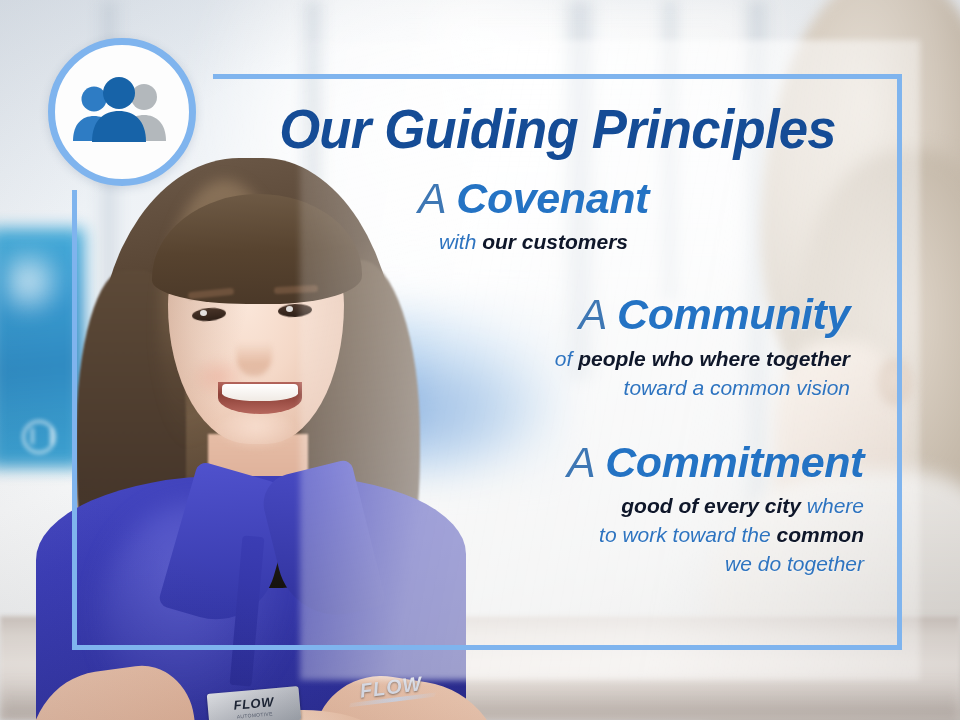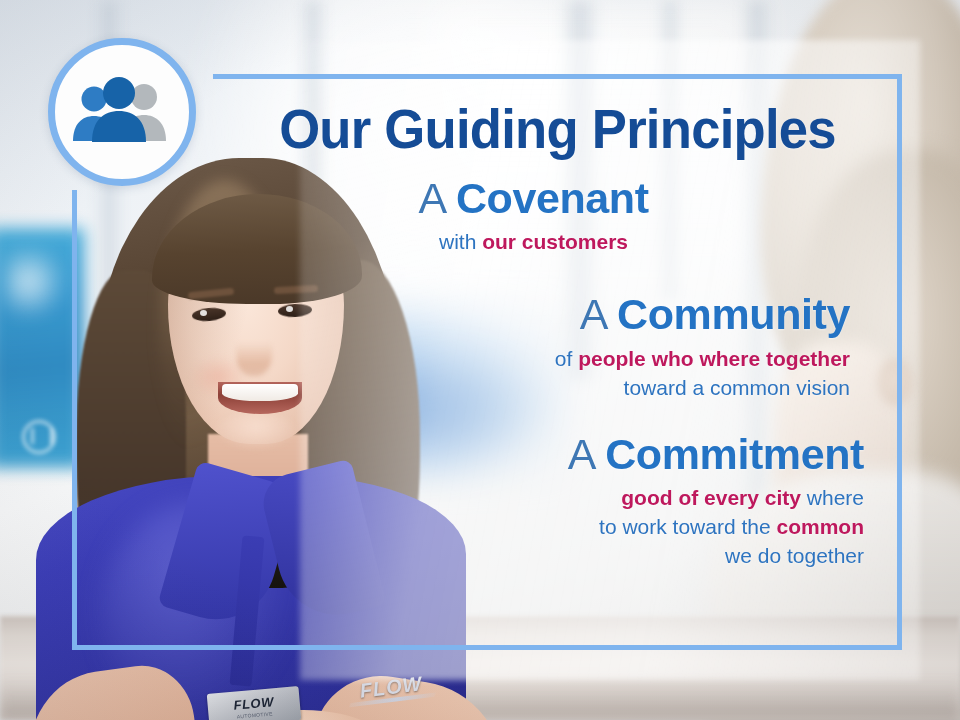--- a/index.html
+++ b/index.html
@@ -365,38 +365,39 @@
     border:7px solid #7fb4ee;
     box-shadow:0 2px 10px rgba(60,90,130,.18);
     display:flex; align-items:center; justify-content:center;
   }
   .badge-circle svg { display:block; }
 
   
   .content {
     position:absolute; left:213px; top:74px; width:689px; height:588px;
     padding:18px 30px 0 30px;
+    font-style:italic;
   }
 
   .title {
     text-align:center;
     font-weight:bold;
     font-size:56px;
     line-height:1.02;
     letter-spacing:-0.8px;
     color:#154C96;
     margin-top:8px;
     text-shadow:0 1px 2px rgba(255,255,255,.55);
     transform:scaleX(.94);
   }
 
   .principle { margin-top:10px; text-align:right; }
   .principle.p1 { margin-top:18px; text-align:center; padding-right:48px; }
   .principle.p2 { margin-top:34px; padding-right:22px; }
-  .principle.p3 { margin-top:28px; padding-right:8px;text-align:right; }
+  .principle.p3 { margin-top:36px; padding-right:8px;text-align:right; }
 
   .p-head {
     font-size:43px;
     line-height:1.1;
     letter-spacing:-0.4px;
     white-space:nowrap;
     text-shadow:0 1px 2px rgba(255,255,255,.5);
   }
   .p-head .article {
     font-weight:normal;
@@ -406,21 +407,21 @@
     font-weight:bold;
     color:#2473C4;
   }
   .p-sub {
     font-size:21px;
     line-height:1.38;
     color:#2E74C0;
     margin-top:6px;
     text-shadow:0 1px 2px rgba(255,255,255,.5);
   }
-  .p-sub b { font-weight:bold; color:#be185d; }
+  .p-sub b { font-weight:bold; color:#0f172a; }
   .p-sub .ln { display:block; }
 </style>
 </head>
 <body>
 
 <div id="stage">
 
   <div class="bg-base"></div>
   <div class="bg-window"></div>
   <div class="bg-window2"></div>

